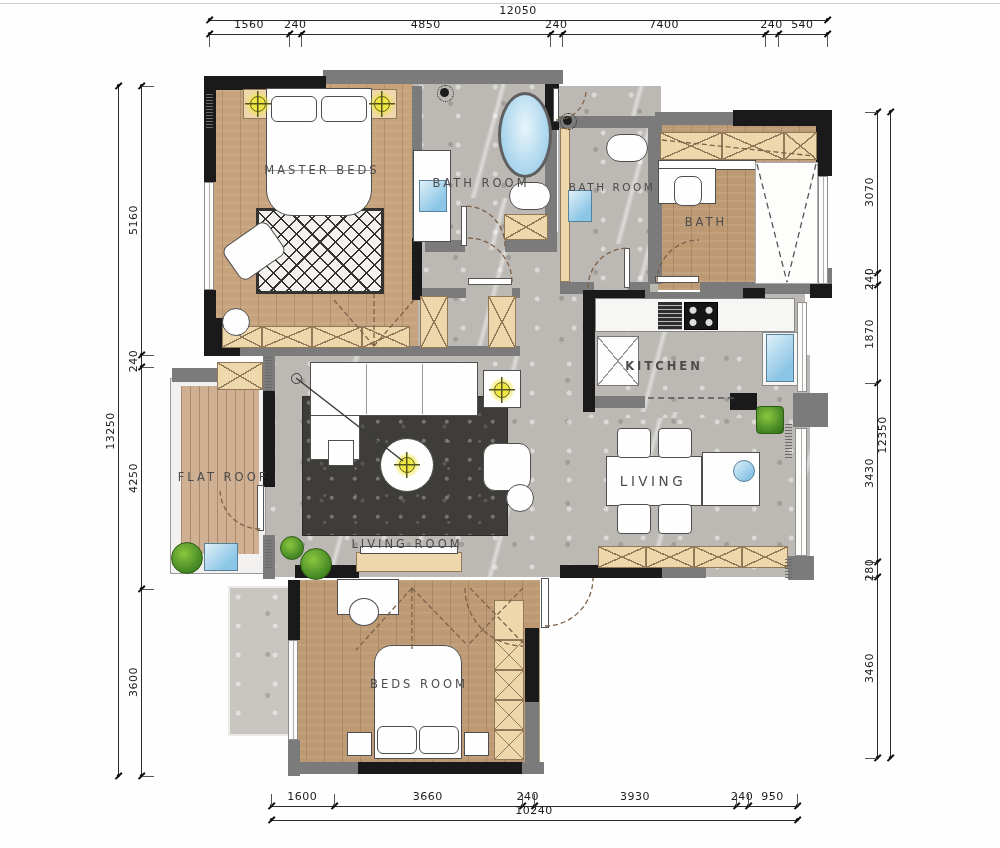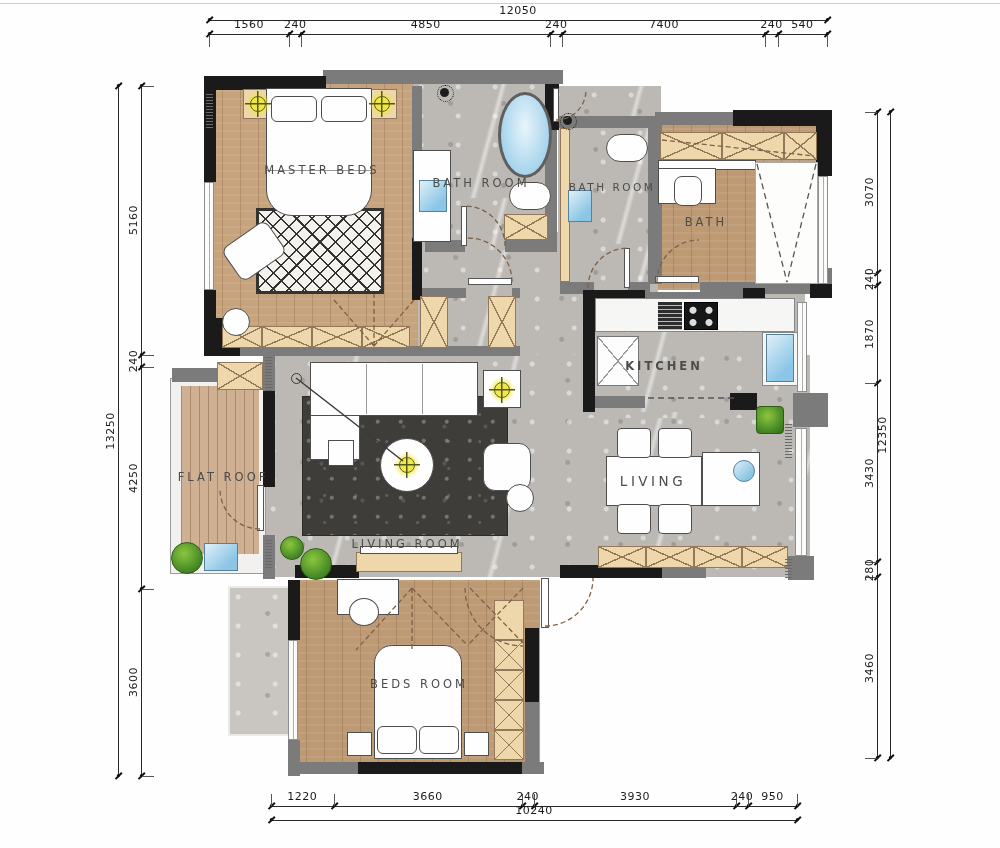--- a/index.html
+++ b/index.html
@@ -338,21 +338,21 @@
       <span class="tick" style="left: 246.672px; top: -1px;"></span>
       <span class="ext" style="left: 250.672px;"></span>
       <span class="tick" style="left: 259px; top: -1px;"></span>
       <span class="ext" style="left: 263px;"></span>
       <span class="tick" style="left: 460.873px; top: -1px;"></span>
       <span class="ext" style="left: 464.873px;"></span>
       <span class="tick" style="left: 473.201px; top: -1px;"></span>
       <span class="ext" style="left: 477.201px;"></span>
       <span class="tick" style="left: 522px; top: -1px;"></span>
       <span class="ext" style="left: 526px;"></span>
-      <span class="dlab" style="left: 31.334px;">1220</span>
+      <span class="dlab" style="left: 31.334px;">1600</span>
       <span class="dlab" style="left: 156.67px;">3660</span>
       <span class="dlab" style="left: 256.836px;">240</span>
       <span class="dlab" style="left: 363.937px;">3930</span>
       <span class="dlab" style="left: 471.037px;">240</span>
       <span class="dlab" style="left: 501.601px;">950</span>
     </div>
   <div class="a dimtotal h" style="left:271px;top:820px;width:526px;">
     <span class="dlab">10240</span>
   <span class="tick" style="left: -4px; top: -1px;"></span>
       <span class="tick" style="left: 522px; top: -1px;"></span>

